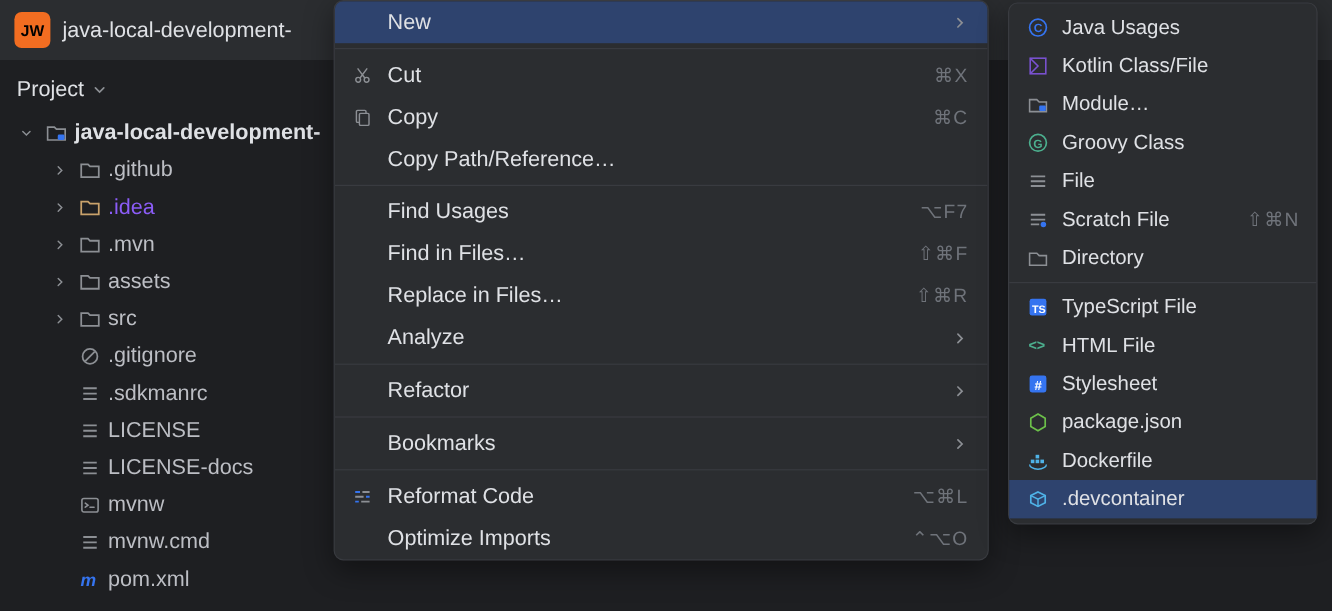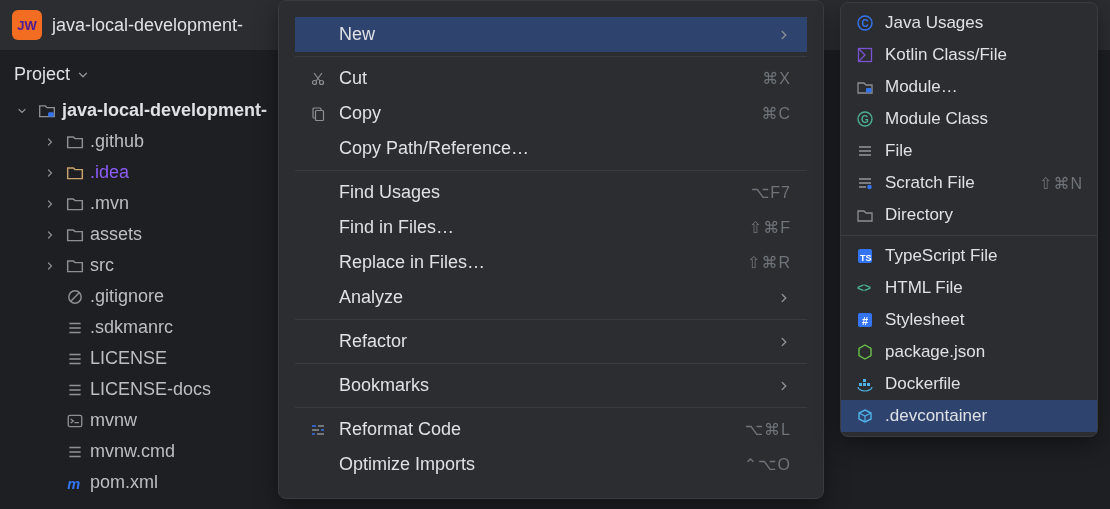--- a/index.html
+++ b/index.html
@@ -26,21 +26,21 @@
       height: 50px;
     }
     .project-badge {
       width: 30px;
       height: 30px;
       background: #f26d21;
       border-radius: 6px;
       display: flex;
       align-items: center;
       justify-content: center;
-      color: #4c1d95;
+      color: #000000;
       font-weight: 600;
       font-size: 13px;
     }
     .title-text {
       color: #dfe1e5;
       font-size: 18px;
     }
     .project-header {
       display: flex;
       align-items: center;
@@ -71,21 +71,21 @@
     .idea { color: #8b5cf6; }
     .context-menu {
       position: absolute;
       top: 0;
       left: 278px;
       width: 546px;
       background: #2b2d30;
       border: 1px solid #393b40;
       border-radius: 8px;
       box-shadow: 0 8px 24px rgba(0,0,0,0.4);
-      padding: 16px;
+      padding: 0;
       overflow: hidden;
     }
     .menu-item {
       display: flex;
       align-items: center;
       justify-content: space-between;
       padding: 7px 16px 7px 14px;
       color: #dfe1e5;
       font-size: 18px;
     }
@@ -480,21 +480,21 @@
       </span>
     </div>
     <div class="menu-item">
       <span class="left">
         <span class="icon-slot">
           <svg width="18" height="18" viewBox="0 0 18 18">
             <circle cx="9" cy="9" r="7" fill="none" stroke="#4caf8e" stroke-width="1.4"></circle>
             <text x="5" y="13" font-size="10" fill="#4caf8e" font-weight="600">G</text>
           </svg>
         </span>
-        <span>Module Class</span>
+        <span>Groovy Class</span>
       </span>
     </div>
     <div class="menu-item">
       <span class="left">
         <span class="icon-slot">
           <svg width="18" height="18" viewBox="0 0 18 18">
             <line x1="3" y1="5" x2="15" y2="5" stroke="#8c8f94" stroke-width="1.6"></line>
             <line x1="3" y1="9" x2="15" y2="9" stroke="#8c8f94" stroke-width="1.6"></line>
             <line x1="3" y1="13" x2="15" y2="13" stroke="#8c8f94" stroke-width="1.6"></line>
           </svg>

